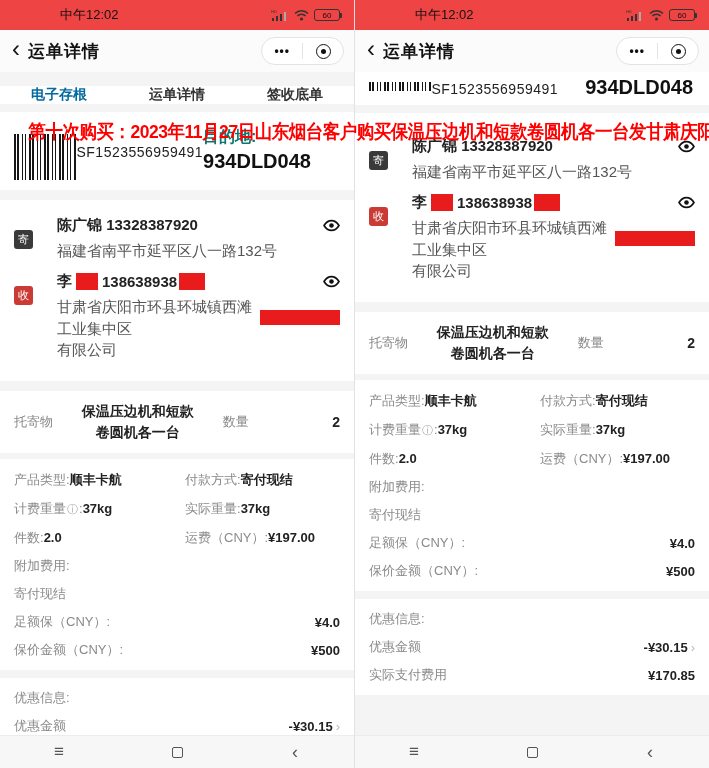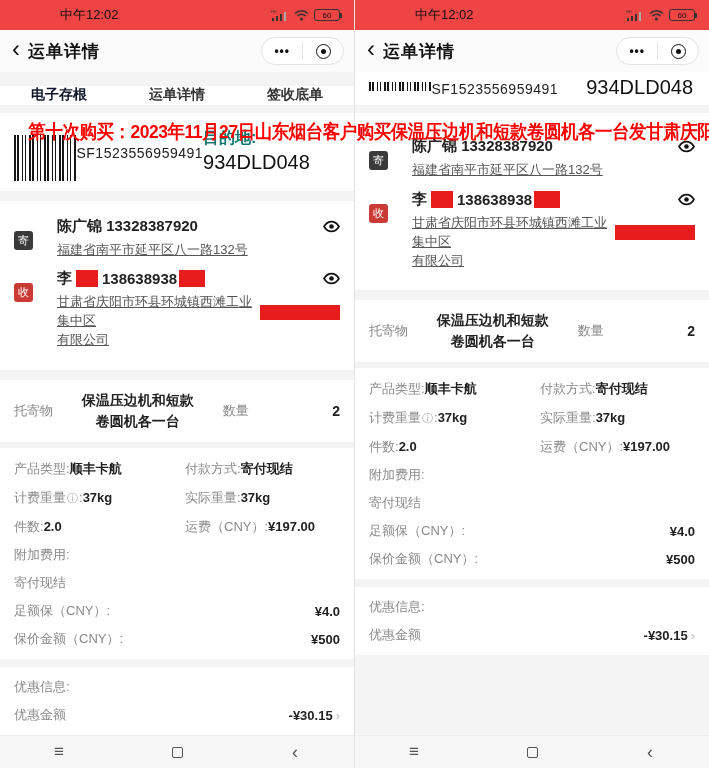--- a/index.html
+++ b/index.html
@@ -28,42 +28,42 @@
   .tgt { width:15px; height:15px; border:1.8px solid #111; border-radius:50%; position:relative; }
   .tgt:after { content:""; position:absolute; left:50%; top:50%; width:5px; height:5px; margin:-2.5px 0 0 -2.5px; background:#111; border-radius:50%; }
 
   
   .content { flex:1 1 auto; display:flex; flex-direction:column; overflow:hidden; }
   .card { background:#fff; }
   .gap { flex:0 0 auto; }
 
   .tabs { display:flex; height:32px; align-items:center; }
   .tab { flex:1; text-align:center; font-size:14px; color:#333; font-weight:600; cursor:pointer; }
-  .tab.active { color:#0f172a; }
+  .tab.active { color:#0369a1; }
 
   .bc-card { display:flex; align-items:center; padding:8px 14px 10px; }
   .bc-left { width:58%; display:flex; flex-direction:row; align-items:center; }
   .barcode { width:138px; height:46px;
     background:repeating-linear-gradient(90deg,#161616 0 2px,#fff 2px 3px,#161616 3px 5px,#fff 5px 8px,#161616 8px 9px,#fff 9px 11px,#161616 11px 12px,#fff 12px 15px); }
   .barcode.thin { width:150px; height:9px; }
   .bc-num { font-size:14px; color:#222; margin-top:4px; letter-spacing:0.5px; }
   .bc-right { flex:1; }
   .dest-label { font-size:16px; font-weight:700; color:#0f766e; }
-  .dest-code { font-size:20px; font-weight:400; color:#111; margin-top:2px; }
+  .dest-code { font-size:20px; font-weight:700; color:#111; margin-top:2px; }
   .bc-right.single { text-align:right; padding-right:2px; }
 
   
   .addr-card { padding:10px 14px; }
   .addr-row { display:flex; margin:6px 0 10px; }
   .badge { width:19px; height:19px; border-radius:3px; color:#fff; font-size:11px; display:flex; align-items:center; justify-content:center; margin-top:14px; flex:0 0 auto; }
   .badge.send { background:#3a3a3a; }
   .badge.recv { background:#cb3b36; }
   .addr-main { flex:1; padding-left:24px; }
   .addr-name { font-size:15px; color:#222; font-weight:600; display:flex; align-items:center; }
-  .addr-text { font-size:13px; color:#555; margin-top:5px; line-height:1.45;text-decoration:underline; }
+  .addr-text { font-size:15px; color:#555; margin-top:5px; line-height:1.45; }
   .eye { margin-left:auto; cursor:pointer; display:flex; align-items:center; }
   .redact { display:inline-block; background:#e81c1c; vertical-align:middle; }
   .r-name { width:22px; height:17px; margin:0 4px; }
   .r-phone { width:26px; height:17px; margin-left:2px; }
   .r-addr { height:15px; flex:1; margin-left:2px; min-width:80px; }
   .addr-line1 { display:flex; align-items:center; }
 
   
   .ship-card { display:flex; align-items:center; padding:10px 14px; }
   .ship-label { font-size:13px; color:#888; }
@@ -436,20 +436,24 @@
       <div class="gap" style="height:8px"></div>
 
       <div class="card" style="padding:6px 14px">
         <div class="row1">
             <span class="lab">优惠信息:</span>
           </div>
         <div class="row1">
             <span class="lab">优惠金额</span>
             <span class="val"><span>-¥30.15</span><span class="chev">›</span></span>
           </div>
+        <div class="row1">
+            <span class="lab">实际支付费用</span>
+            <span class="val">¥170.85</span>
+          </div>
       </div>
       <div class="gap" style="height:8px"></div>
 
     </div>
 
     <div class="androidnav">
       <span class="an-btn an-menu">≡</span>
       <span class="an-btn">
           <span class="an-square"></span>
         </span>

